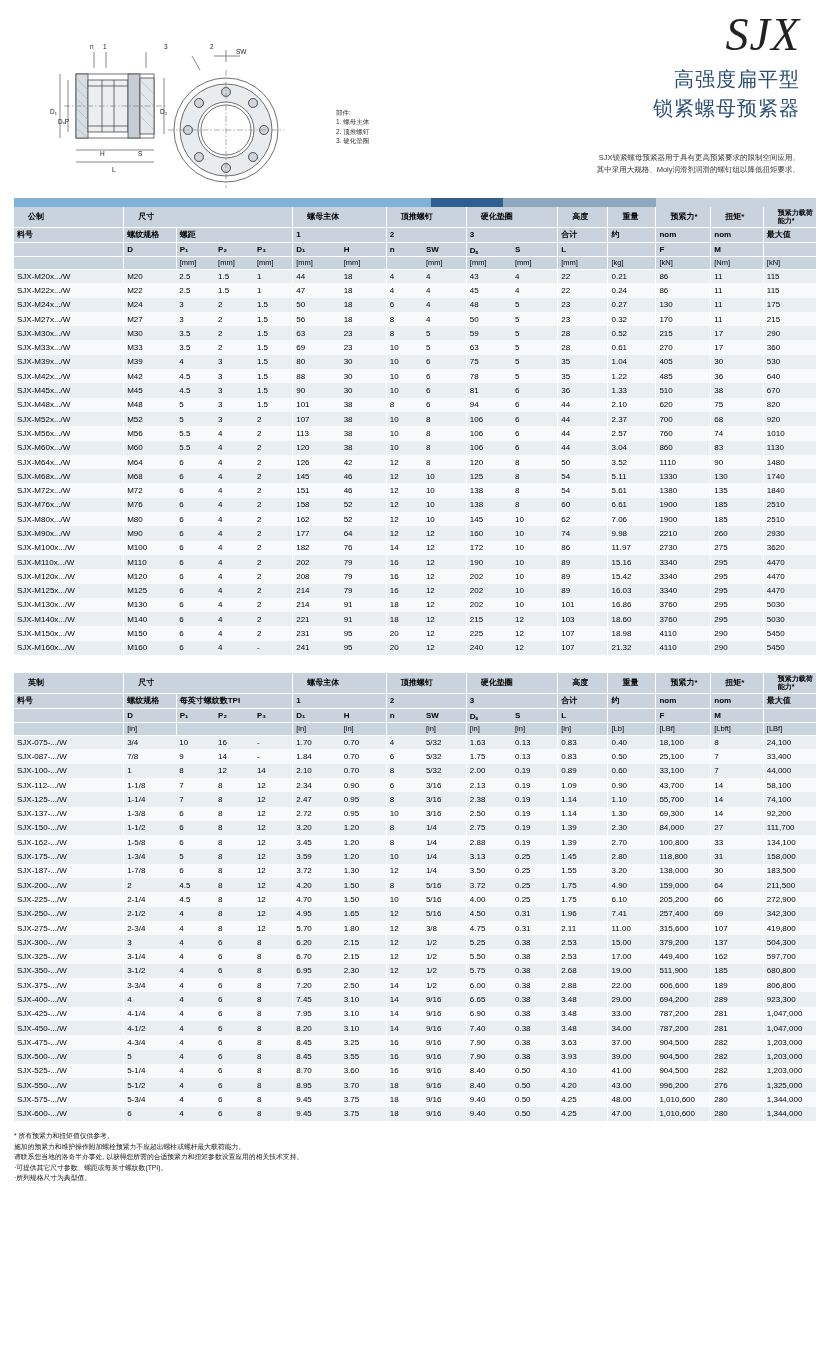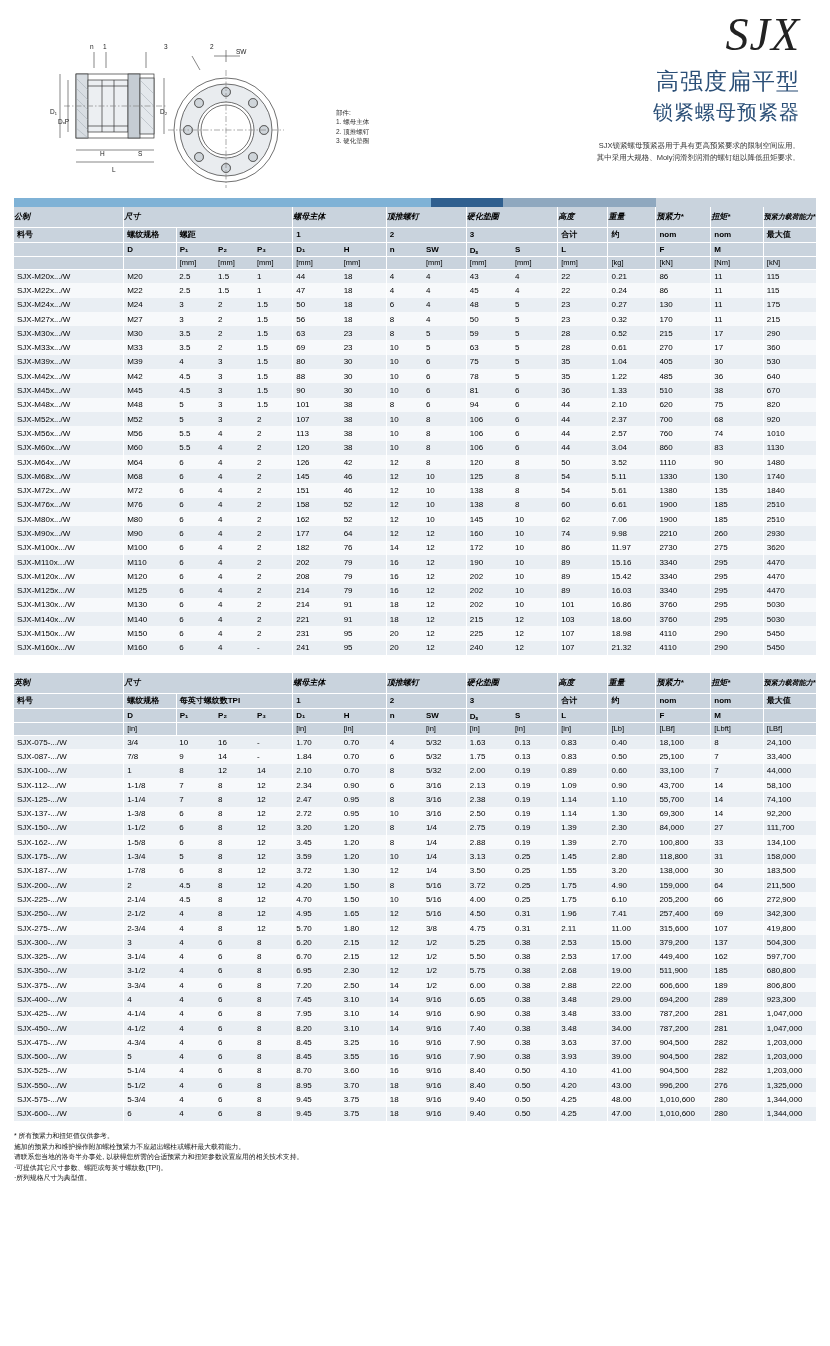--- a/index.html
+++ b/index.html
@@ -15,33 +15,33 @@
     overflow: hidden;
   }
   .page { position: relative; width: 830px; height: 1346px; padding: 0 14px; }
 
   
   .header { position: relative; height: 196px; display:flex; }
   .drawings { width: 320px; padding-top: 22px; position: relative; }
   .parts-legend { position:absolute; left: 322px; top: 108px; font-size: 6.5px; color:#333; line-height: 1.45; }
   .title-block { position:absolute; right: 16px; top: 12px; text-align: right; width: 420px; }
   .brand { font-family: "Liberation Serif", serif; font-size: 46px; font-style: italic; letter-spacing: 1px; color:#222; line-height: 1; }
-  .sub1 { font-size: 23px; color:#2b4f77; margin-top: 8px; letter-spacing: 1px; }
+  .sub1 { font-size: 20px; color:#2b4f77; margin-top: 8px; letter-spacing: 1px; }
   .sub2 { font-size: 20px; color:#2b4f77; margin-top: 2px; letter-spacing: 1px; }
-  .desc { font-size: 7.5px; color:#333; margin-top: 14px; line-height: 1.6; }
+  .desc { font-size: 7.5px; color:#333; margin-top: 30px; line-height: 1.6; }
 
   
   .colorbar { height: 9px; width: 802px; display:flex; margin-top: 2px; }
   .colorbar div { height: 100%; }
 
   
   table { border-collapse: collapse; width: 802px; table-layout: fixed; }
   td, th { padding: 0; font-size: 8px; vertical-align: middle; }
   thead td { background: #c9d3dd; border-bottom: 1px solid #ffffff; }
-  .hdr-row td { height: 20px; font-weight: bold; padding-left: 0; font-style: italic; }
+  .hdr-row td { height: 20px; font-weight: bold; padding-left: 14px; }
   .hdr-row2 td { height: 15px; font-weight: bold; padding-left: 3px; }
   .hdr-row3 td { height: 14px; padding-left: 3px; }
   .unit td { height: 13px; padding-left: 3px; font-size: 7.5px; }
   tbody td { height: 14.3px; padding-left: 3px; }
   tbody tr:nth-child(odd) td { background: #e9eef3; }
   tbody tr:nth-child(even) td { background: #f7f9fb; }
   .grp { border-left: 1px solid #ffffff; }
   .tbl-wrap { margin-top: 0px; }
   .tbl-wrap2 { margin-top: 18px; }
 

